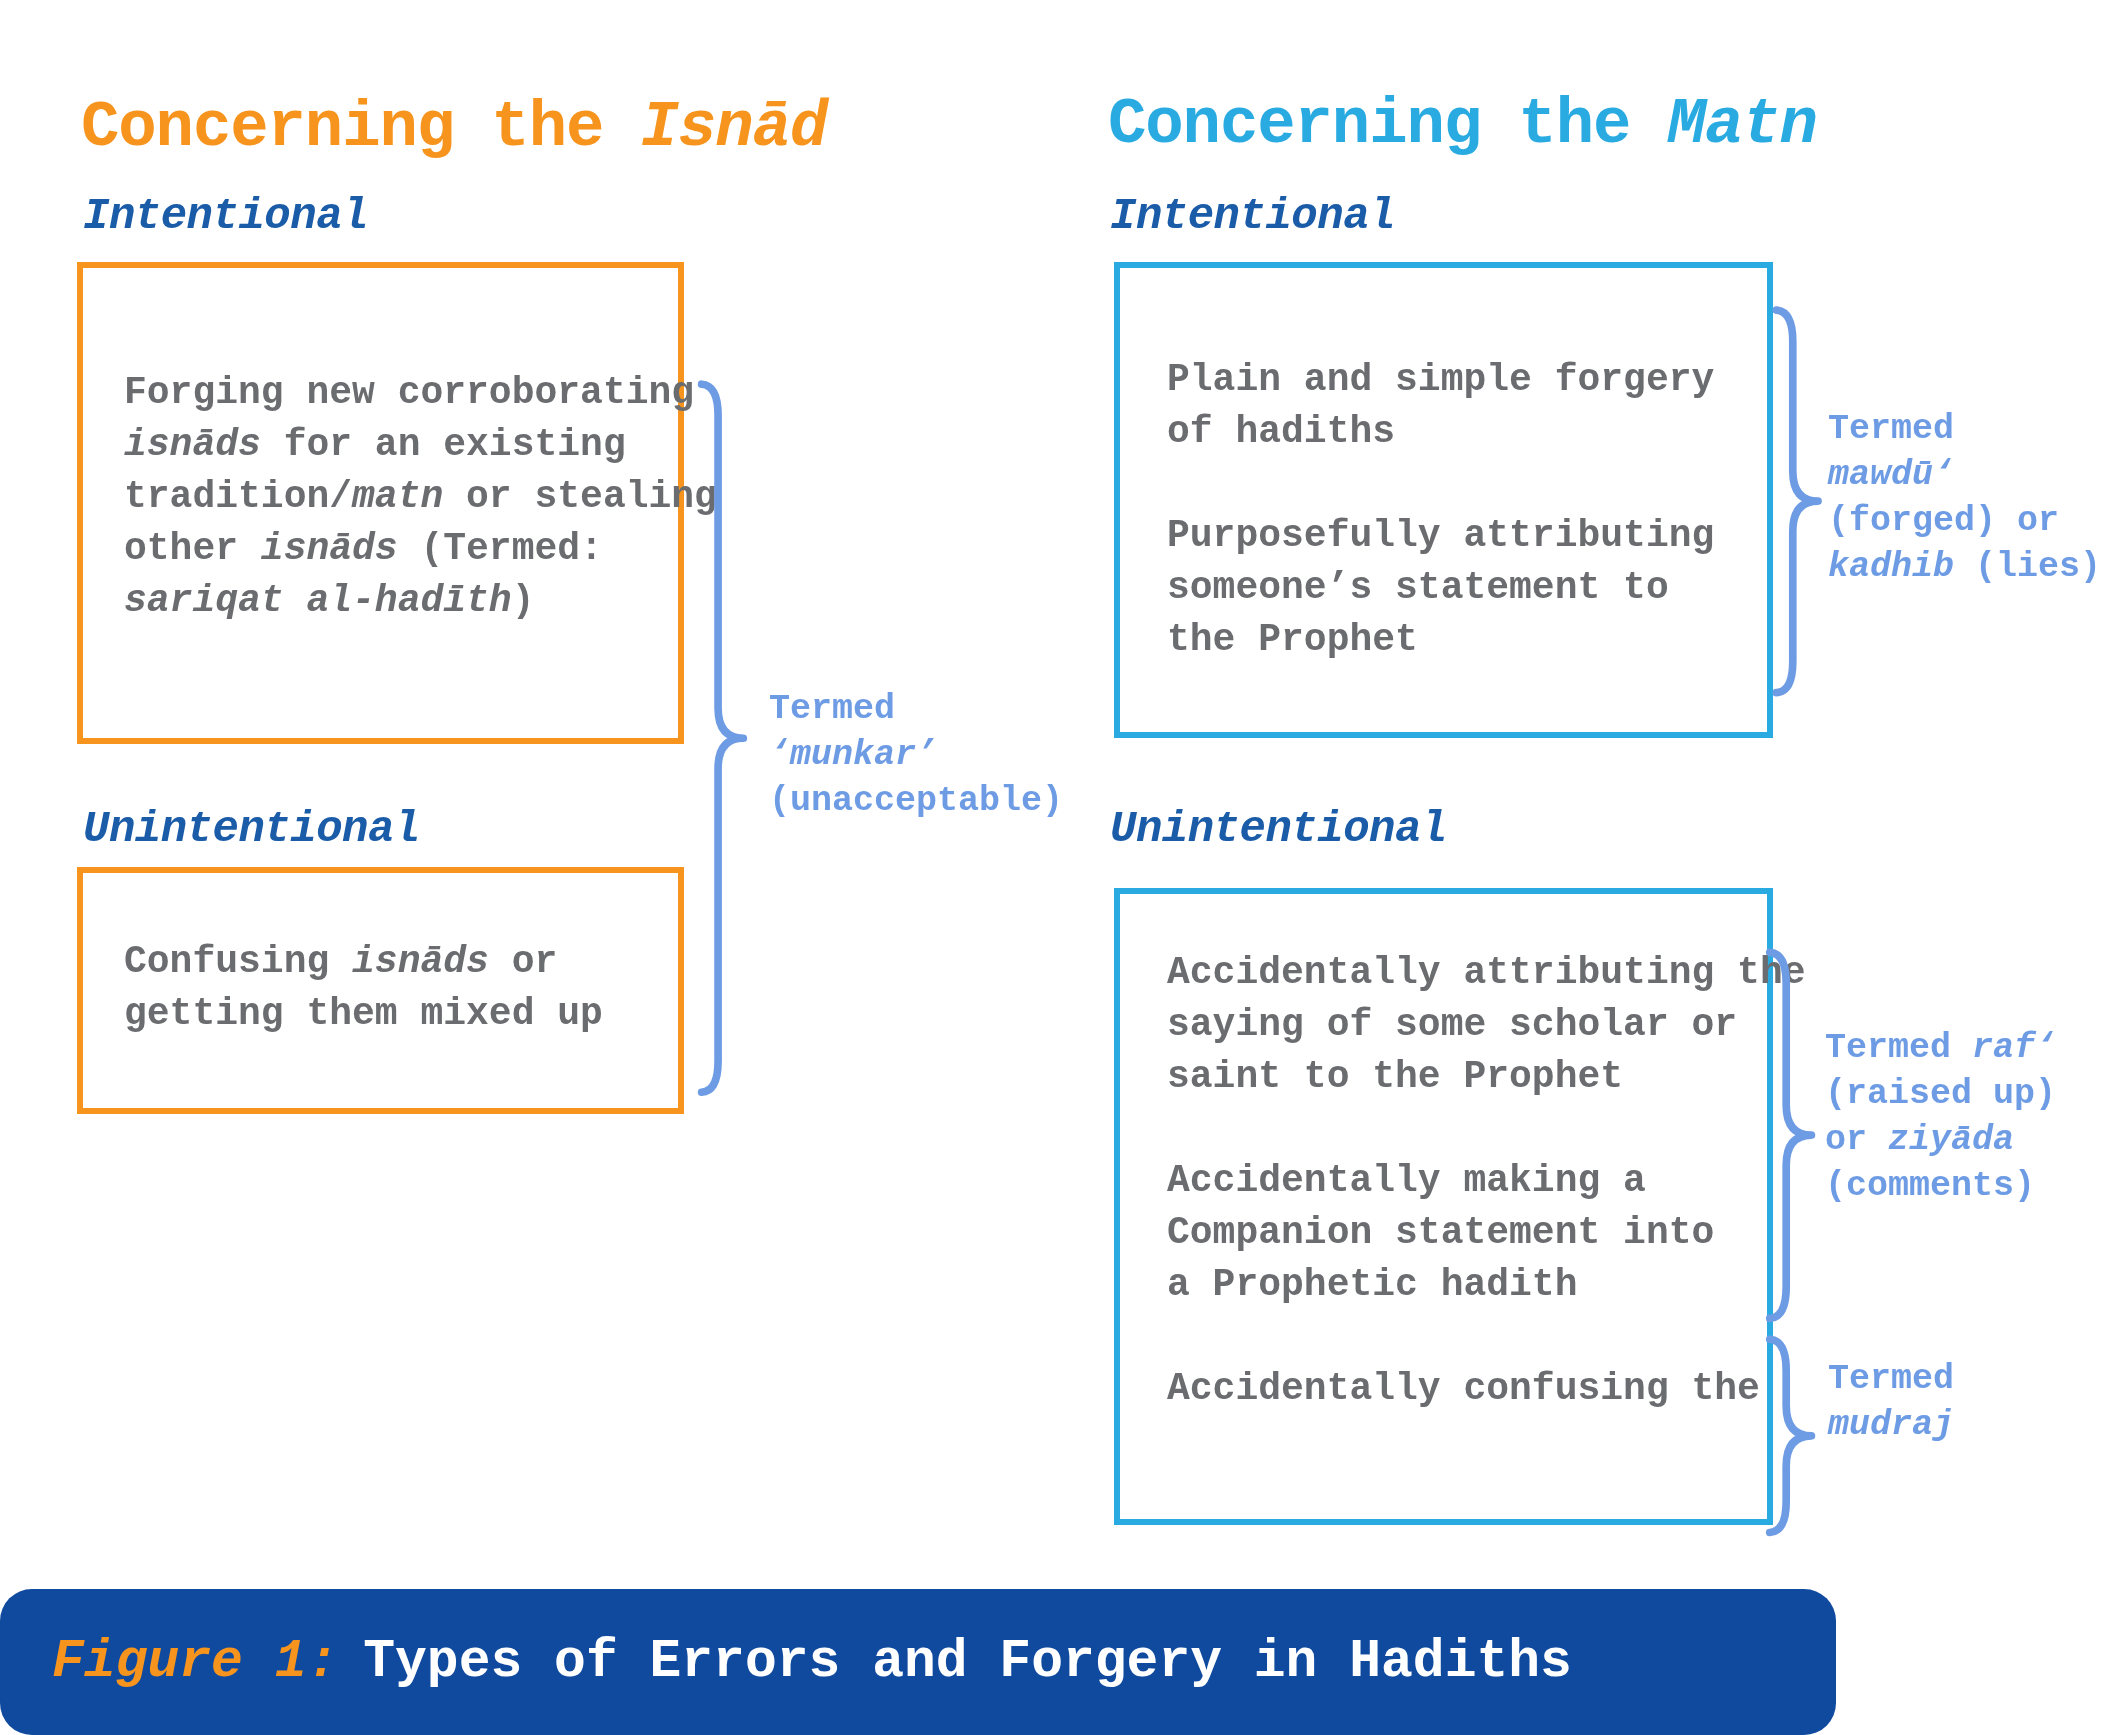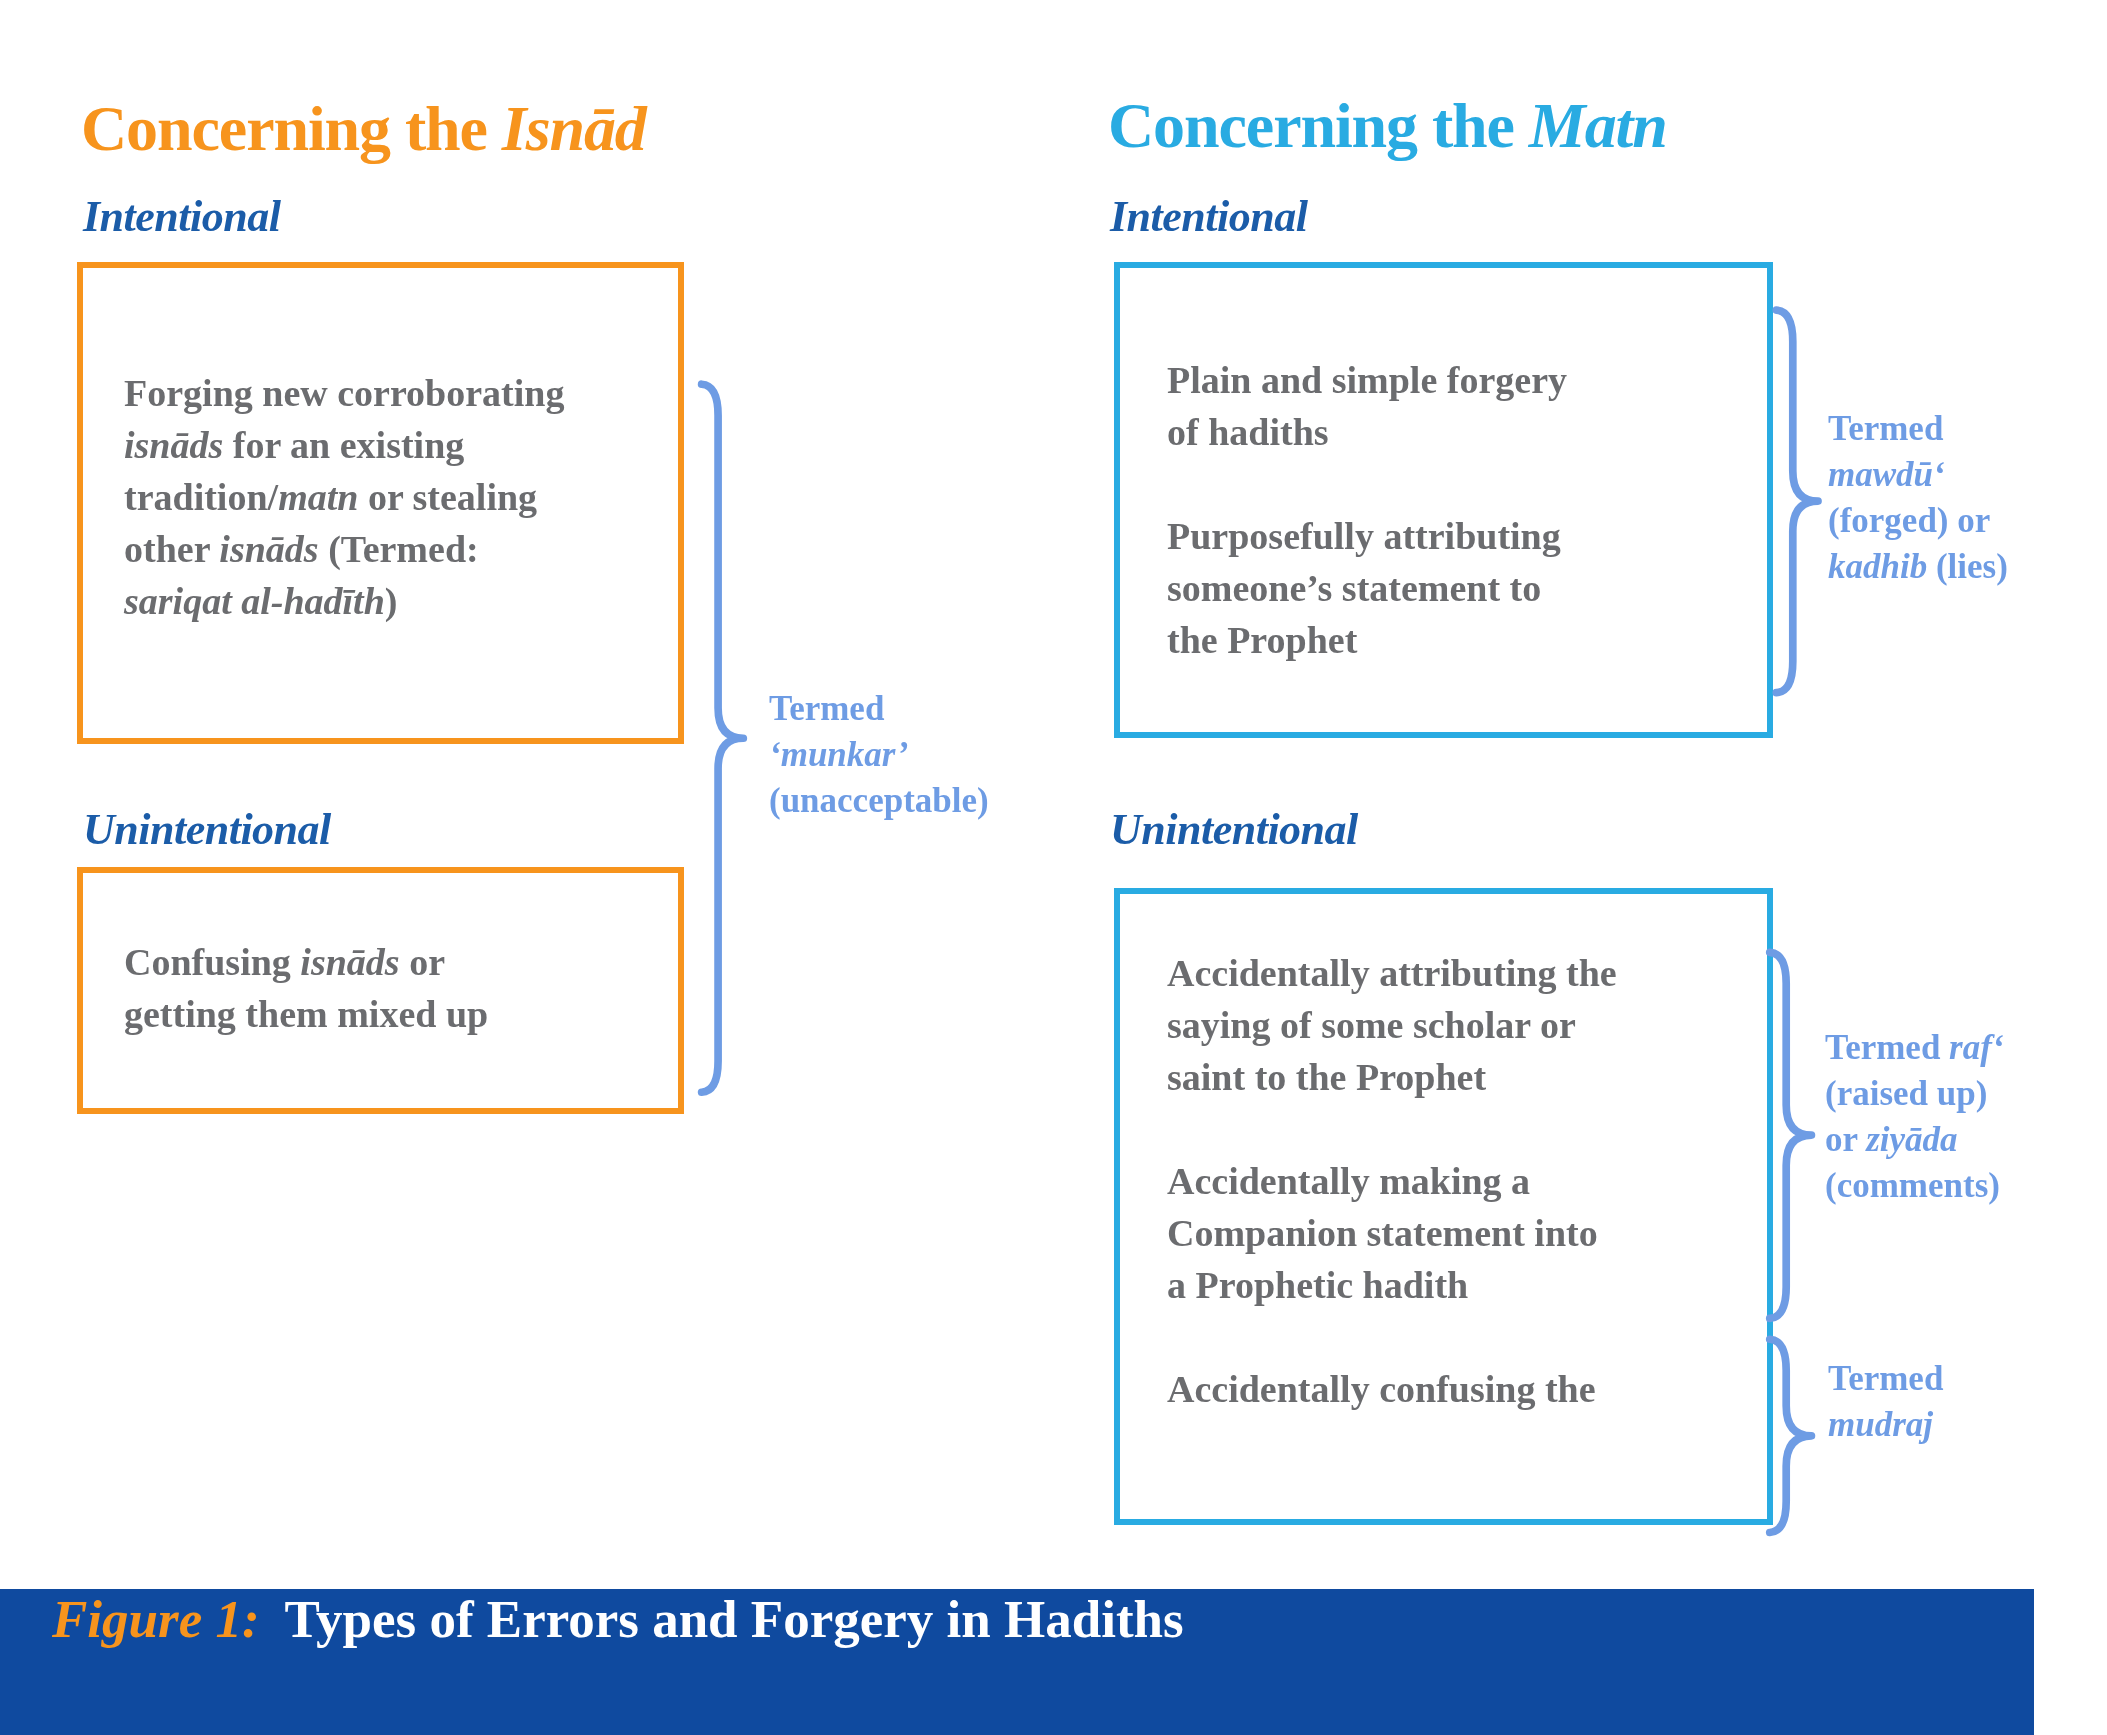--- a/index.html
+++ b/index.html
@@ -1,20 +1,20 @@
 <!DOCTYPE html>
 <html style="font-size:8.8px"><head>
 <meta charset="utf-8">
 <style>
   html,body{margin:0;padding:0;background:#ffffff;}
   .page{
     position:relative;
     width:2108px;height:1735px;
     background:#ffffff;
-    font-family:Liberation Serif, serif;
+    font-family:Liberation Mono, monospace;
     font-weight:bold;
     overflow:hidden;
   }
   .abs{position:absolute;}
   .title{font-size:64px;letter-spacing:-1.1px;white-space:nowrap;}
   .title-left{color:#F7941D;left:81px;top:92px;}
   .title-right{color:#29ABE2;left:1108px;top:89px;}
   .it{font-style:italic;}
   .section-label{
     font-size:44px;font-style:italic;color:#1B5CA8;
@@ -22,23 +22,23 @@
   }
   .box{position:absolute;background:#ffffff;box-sizing:border-box;}
   .box-orange{border:6px solid #F7941D;}
   .box-cyan{border:6.6px solid #29ABE2;}
   .txt{color:#6B6C6F;font-size:38px;}
   .txt .ln{height:52px;line-height:52px;white-space:nowrap;}
   .brace-label{color:#6E9CE4;font-size:35px;}
   .brace-label .ln{height:46px;line-height:46px;white-space:nowrap;}
   .brace-svg{left:0;top:0;width:2108px;height:1735px;pointer-events:none;}
   .footer{
-    left:0;top:1589px;width:2034px;height:146px;
-    background:#0F4A9F;display:flex;
-    font-size:53px;white-space:nowrap;
+    left:0;top:1589px;width:1836px;height:146px;
+    background:#0F4A9F;display:flex;align-items:center;
+    font-size:53px;white-space:nowrap;border-radius:32px;
   }
   .footer-fig{color:#F7941D;font-style:italic;margin-left:52px;}
   .footer-title{color:#ffffff;margin-left:25px;}
 </style>
 </head>
 <body>
 
 <div class="page">
 
   <div class="abs title title-left">

